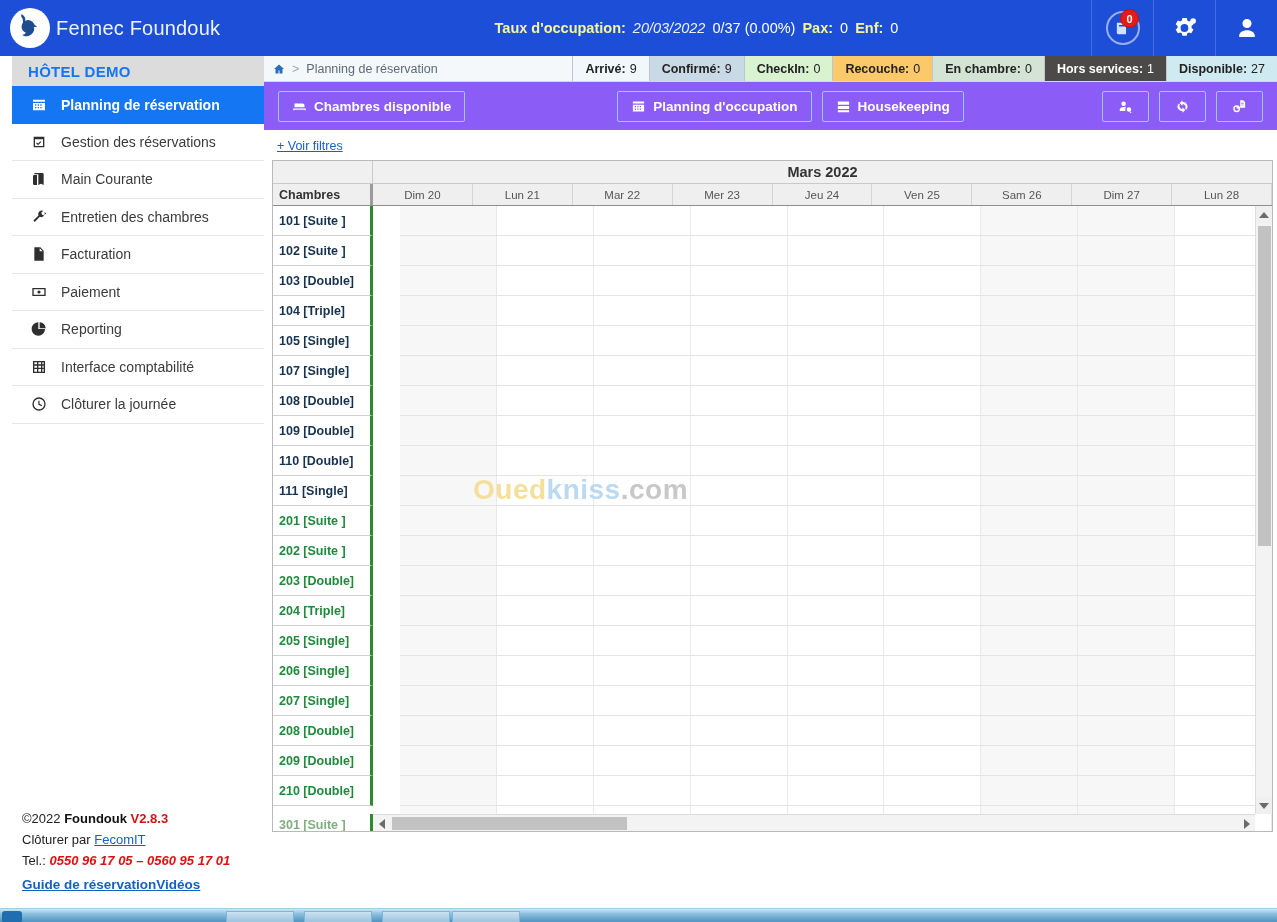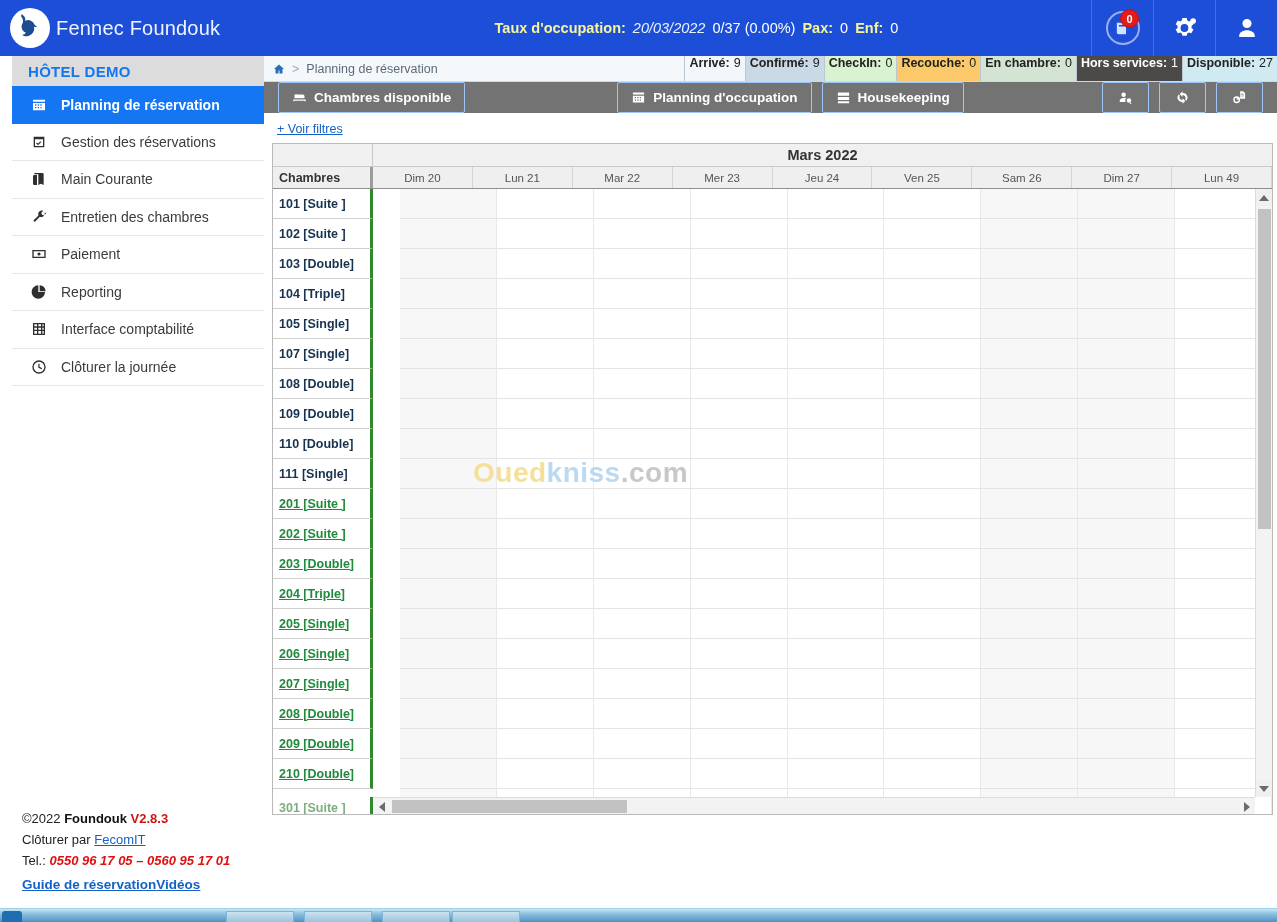--- a/index.html
+++ b/index.html
@@ -105,28 +105,28 @@
     height: 26px; background: #f4f8fb; border-bottom: 1px solid #cfd9e2;
     display: flex; align-items: stretch; font-size: 12.5px;
   }
   .crumb {
     display: flex; align-items: center; gap: 7px; padding-left: 9px;
     flex: 1; color: #5d6b78;
   }
   .crumb svg { width: 12px; height: 12px; fill: #2a6fb5; }
   .crumb .sep { color: #9aa7b3; }
   .stat {
-    display: flex; justify-content: center;
-    padding: 0 4px; border-left: 1px solid #bcc7d2;
+    display: flex; align-items: center; justify-content: center;
+    padding: 0 12px; border-left: 1px solid #bcc7d2;
     font-size: 12.5px; white-space: nowrap; color: #222;
   }
   .stat b { font-weight: bold; margin-right: 4px; }
 
   .toolbar {
-    height: 31px; background: #737373; display: flex; align-items: flex-start;
+    height: 48px; background: #8b5cf6; display: flex; align-items: center;
     padding: 0 14px; gap: 10px;
   }
   .tbtn {
     height: 31px; background: transparent; border: 1px solid #9dc6fb;
     color: #ffffff; font-size: 13.5px; font-weight: bold;
     display: flex; align-items: center; gap: 7px; padding: 0 13px;
     cursor: pointer; border-radius: 2px; white-space: nowrap;
   }
   .tbtn svg { width: 15px; height: 15px; fill: #ffffff; }
   .tb-spacer { flex: 1; }
@@ -169,21 +169,21 @@
     position: absolute; left: 0; top: 45px; right: 0; bottom: 0;
     overflow: hidden;
   }
   .room-row { display: flex; height: 30px; gap: 27px; }
   .room-name {
     width: 100px; display: flex; align-items: center; padding-left: 6px;
     font-size: 12.5px; font-weight: bold;
     border-bottom: 1px solid #cfcfcf; border-right: 3px solid #2d8a2d;
     background: #ffffff; color: #17324f; white-space: nowrap;
   }
-  .room-row.floor2 .room-name { color: #1f8a3b; text-decoration: underline; }
+  .room-row.floor2 .room-name { color: #1f8a3b; }
   .room-row.floor3 .room-name { color: #7fae7f; margin-top: 8px; }
   .cells { flex: 1; display: flex; }
   .cell {
     flex: 1; border-bottom: 1px solid #e4e4e4; border-right: 1px solid #e9e9e9;
     background: #ffffff;
   }
   .cell.weekend { background: #f7f7f7; }
 
   .watermark {
     position: absolute; left: 200px; top: 268px;
@@ -319,20 +319,28 @@
         </span>
       <span>Main Courante</span>
     </div>
     <div class="nav-item">
       <span class="nico">
           <svg viewBox="0 0 24 24">
             <path d="M20.4 4.6a5.5 5.5 0 0 1-7.2 7.2L5.6 19.4l-2-2L11.2 9.8a5.5 5.5 0 0 1 7.2-7.2l-3 3 1.2 3 3 1.2 3-3z"></path>
           </svg>
         </span>
       <span>Entretien des chambres</span>
+    </div>
+    <div class="nav-item">
+      <span class="nico">
+          <svg viewBox="0 0 24 24">
+            <path d="M5 2h9l5 5v15H5V2zm8 1.5V8h4.5L13 3.5zM7.5 11h9v1.6h-9V11zm0 3h9v1.6h-9V14zm0 3h6v1.6h-6V17z"></path>
+          </svg>
+        </span>
+      <span>Facturation</span>
     </div>
     <div class="nav-item">
       <span class="nico">
           <svg viewBox="0 0 24 24">
             <path d="M2 6h20v12H2V6zm2 2v8h16V8H4zm8 1.6a2.4 2.4 0 1 1 0 4.8 2.4 2.4 0 0 1 0-4.8z"></path>
           </svg>
         </span>
       <span>Paiement</span>
     </div>
     <div class="nav-item">
@@ -473,21 +481,21 @@
         <div class="day-row">
           <div class="day-corner">Chambres</div>
           <div class="day-cell">Dim 20</div>
           <div class="day-cell">Lun 21</div>
           <div class="day-cell">Mar 22</div>
           <div class="day-cell">Mer 23</div>
           <div class="day-cell">Jeu 24</div>
           <div class="day-cell">Ven 25</div>
           <div class="day-cell">Sam 26</div>
           <div class="day-cell">Dim 27</div>
-          <div class="day-cell">Lun 49</div>
+          <div class="day-cell">Lun 28</div>
         </div>
 
         <div class="rows-clip">
           <div id="rooms-container">
               <div class="room-row floor1">
                 <div class="room-name">101 [Suite ]</div>
                 <div class="cells">
                   <div class="cell weekend"></div>
                   <div class="cell"></div>
                   <div class="cell"></div>

